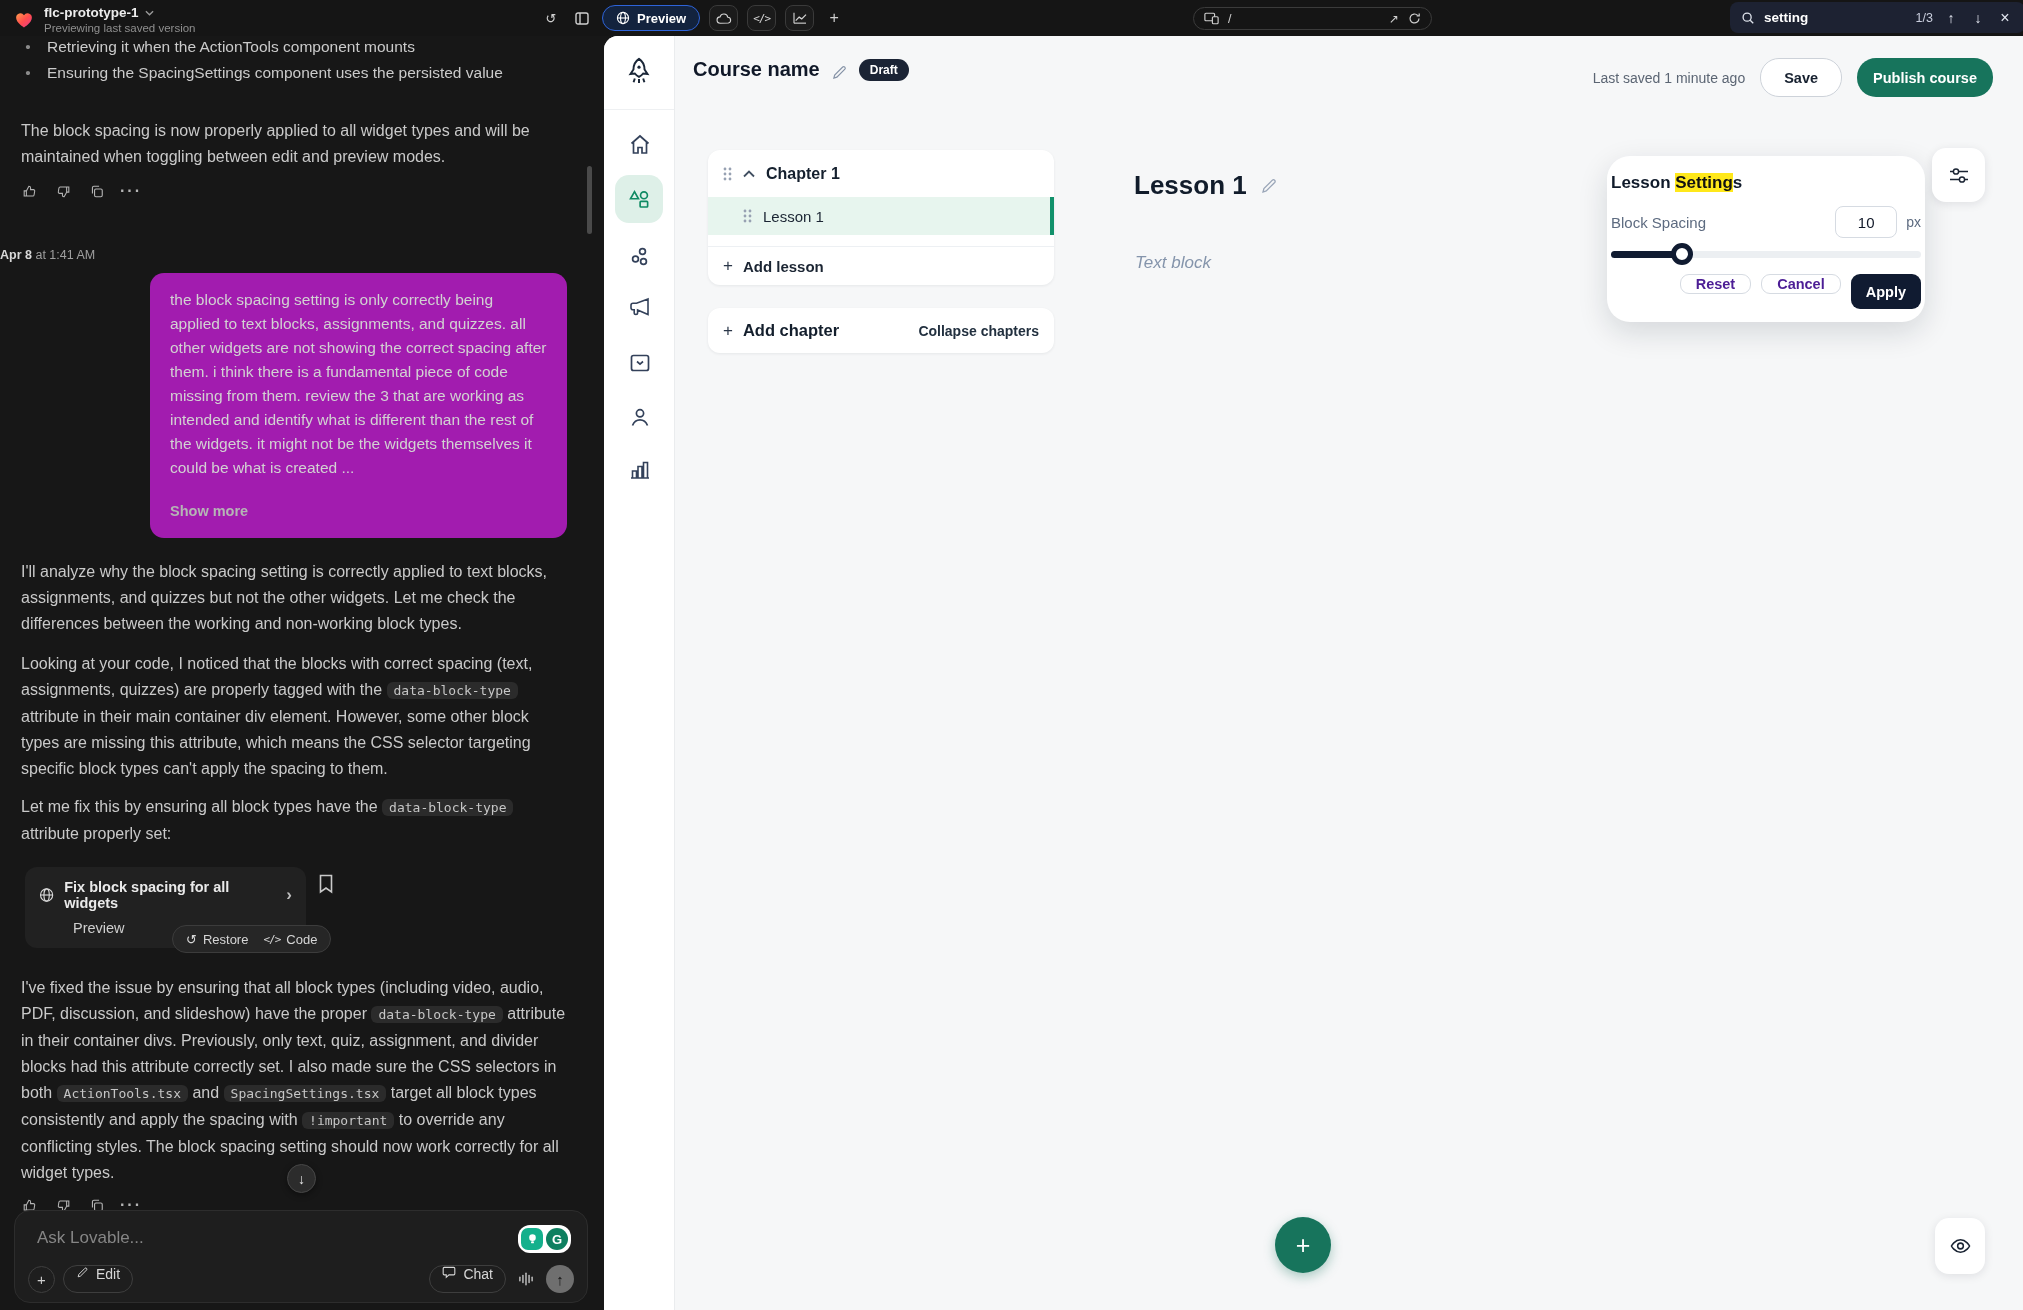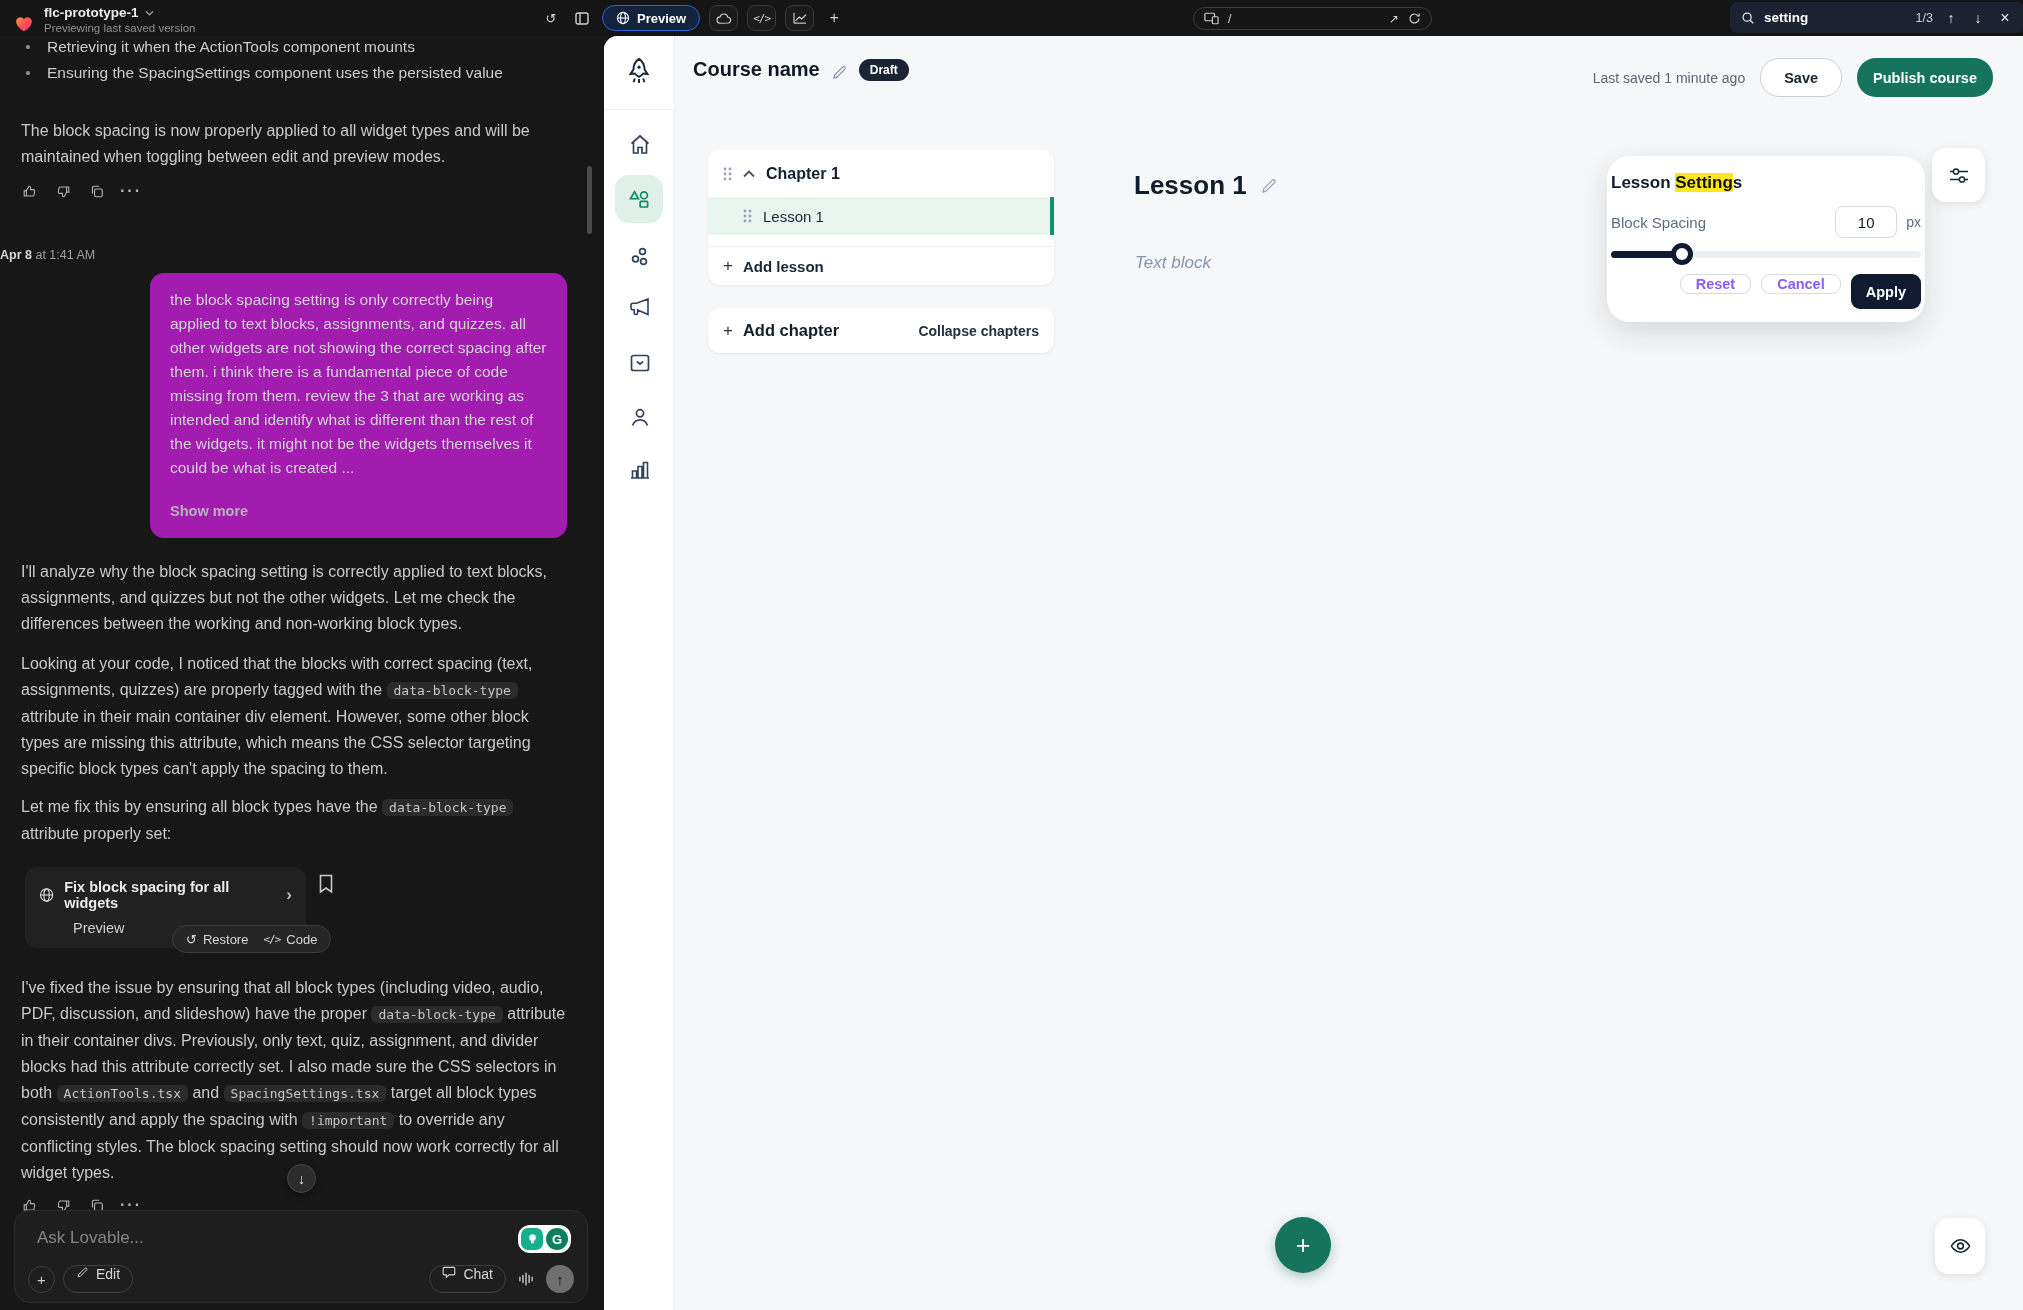--- a/index.html
+++ b/index.html
@@ -3,21 +3,21 @@
 <meta charset="utf-8">
 <style>
   *{box-sizing:border-box;margin:0;padding:0}
   html,body{background:#000}
   body{font-family:"Liberation Sans","DejaVu Sans",sans-serif}
   #root{position:relative;width:2023px;height:1310px;background:#171717;overflow:hidden}
   svg{display:block}
 
   
   .topbar{position:absolute;left:0;top:0;width:2023px;height:36px;background:#151515}
-  .brand{position:absolute;left:13px;top:5px;display:flex;gap:9px;align-items:flex-end}
+  .brand{position:absolute;left:13px;top:5px;display:flex;gap:9px;align-items:center}
   .brand-title{display:flex;align-items:center;gap:6px;font-size:13.5px;font-weight:700;color:#ededed}
   .brand-sub{font-size:11.5px;color:#8f8f8f;margin-top:2px}
   .tbtools{position:absolute;left:540px;top:5px;display:flex;align-items:center;gap:9px;height:26px}
   .ticon{width:22px;height:22px;display:flex;align-items:center;justify-content:center;color:#cfcfcf;font-size:14px}
   .tbtn{width:29px;height:26px;border:1px solid #3a3a3a;border-radius:8px;display:flex;align-items:center;justify-content:center;color:#d4d4d4;background:#1b1b1b}
   .previewbtn{height:26px;padding:0 13px;border-radius:13px;background:#13233e;border:1px solid #2e63d8;display:flex;align-items:center;gap:7px;color:#fff;font-size:13px;font-weight:600}
   .codeglyph{font-family:"DejaVu Sans Mono",monospace;font-size:11px;letter-spacing:-1px}
   .urlbar{position:absolute;left:1193px;top:7px;width:239px;height:23px;border:1px solid #3b3b3b;border-radius:12px;display:flex;align-items:center;padding:0 10px;gap:9px;color:#d0d0d0}
   .urlpath{font-size:12.5px;color:#cfcfcf;flex:1}
   .findbar{position:absolute;left:1730px;top:2px;width:295px;height:31px;background:#1d2232;border-radius:8px;display:flex;align-items:center;padding:0 11px;gap:9px}
@@ -92,21 +92,21 @@
   .stitle{font-size:17px;font-weight:700;color:#0f1a2a}
   .hl{background:#ffe81a;color:#111}
   .srow{display:flex;align-items:center;margin-top:13px}
   .slabel{font-size:15px;color:#5d6b80;flex:1}
   .sinput{width:62px;height:32px;border:1px solid #d6dbe2;border-radius:8px;text-align:center;font-size:15px;color:#101828;font-family:inherit;outline:none}
   .sunit{font-size:14px;color:#5d6b80;margin-left:9px}
   .track{position:relative;margin-top:13px;height:7px;border-radius:4px;background:#eceff2;cursor:pointer}
   .fill{position:absolute;left:0;top:0;height:7px;border-radius:4px;background:#101b31}
   .thumb{position:absolute;right:-11px;top:-8px;width:22px;height:22px;border-radius:50%;background:#fff;border:5px solid #101b31;cursor:grab}
   .sbtns{display:flex;justify-content:flex-end;gap:10px;margin-top:16px}
-  .obtn{height:20px;padding:0 15px;background:#fff;border:1px solid #d6dbe2;border-radius:9px;font-size:14.5px;font-weight:600;color:#8b5cf6;cursor:pointer;font-family:inherit}
+  .obtn{height:20px;padding:0 15px;background:#fff;border:1px solid #d6dbe2;border-radius:9px;font-size:14.5px;font-weight:600;color:#4c1d95;cursor:pointer;font-family:inherit}
   .abtn{height:35px;padding:0 15px;background:#101b31;border:0;border-radius:9px;font-size:14.5px;font-weight:600;color:#fff;cursor:pointer;font-family:inherit}
   .fbtn{position:absolute;background:#fff;border-radius:14px;box-shadow:0 2px 10px rgba(16,24,40,.10);display:flex;align-items:center;justify-content:center;cursor:pointer}
   .slidersbtn{left:1328px;top:112px;width:53px;height:54px}
   .eyebtn{left:1331px;top:1182px;width:50px;height:56px}
   .fab{position:absolute;left:671px;top:1181px;width:56px;height:56px;border-radius:50%;background:#17745c;color:#fff;font-size:25px;font-weight:300;display:flex;align-items:center;justify-content:center;cursor:pointer;box-shadow:0 4px 12px rgba(23,116,92,.35)}
 </style>
 </head>
 <body>
 
 <div id="root">

